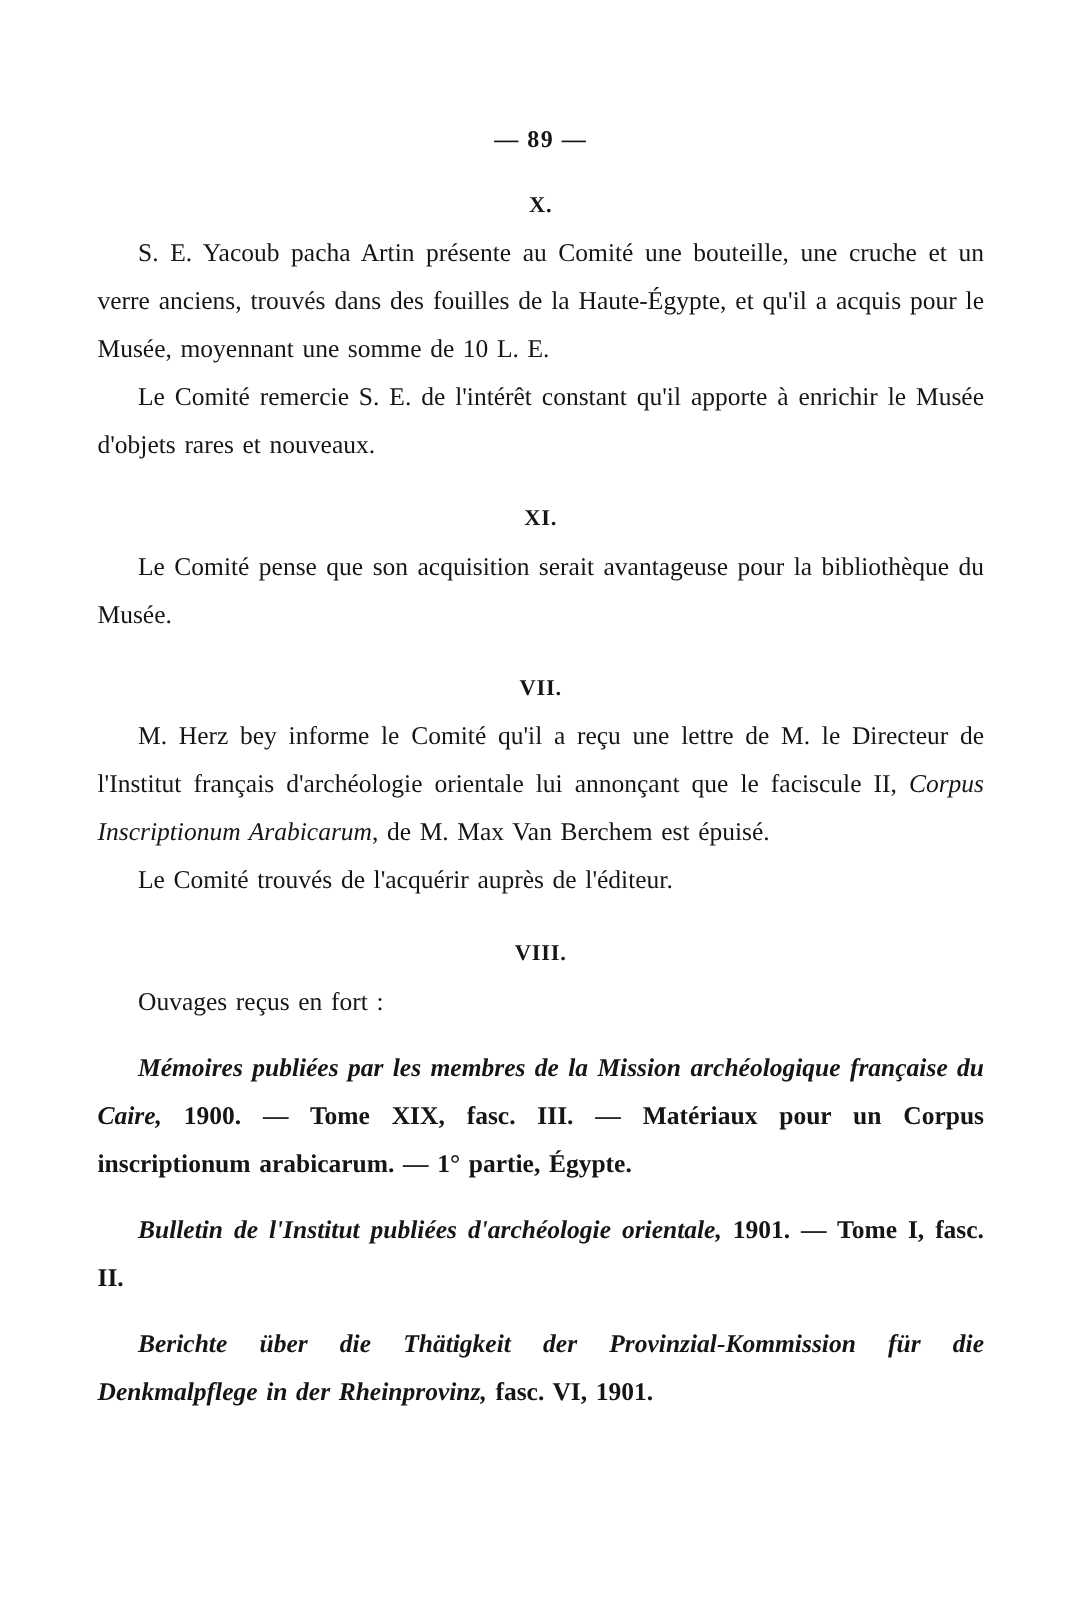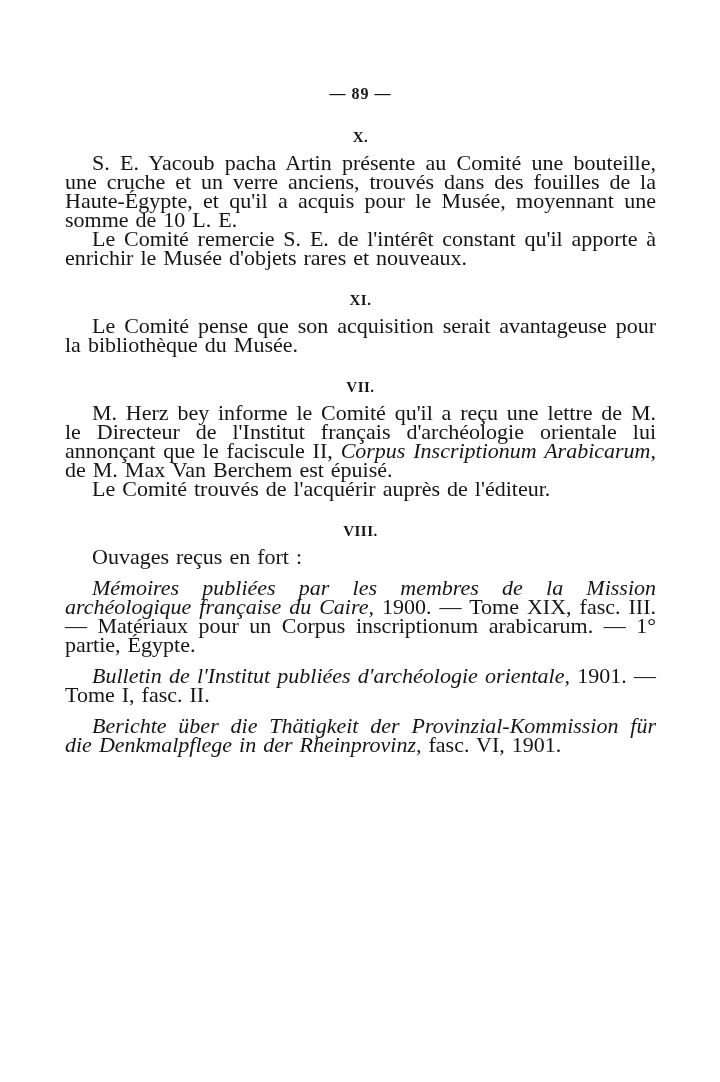--- a/index.html
+++ b/index.html
@@ -28,28 +28,29 @@
   .sec-head {
     text-align: center;
     font-size: 15px;
     line-height: 18px;
     font-weight: bold;
     margin: 24px 0 7px 0;
     letter-spacing: 0.5px;
   }
   .para {
     margin: 0;
-    font-size: 22px;
-    line-height: 19px;
+    font-size: 17px;
+    line-height: 32px;
     text-align: justify;
     text-indent: 27px;
     word-spacing: 1.5px;
   }
   .entry {
     margin-top: 12px;
+    font-weight: bold;
   }
   .it {
     font-style: italic;
   }
 </style>
 </head>
 <body>
 
 <div class="page">
 

